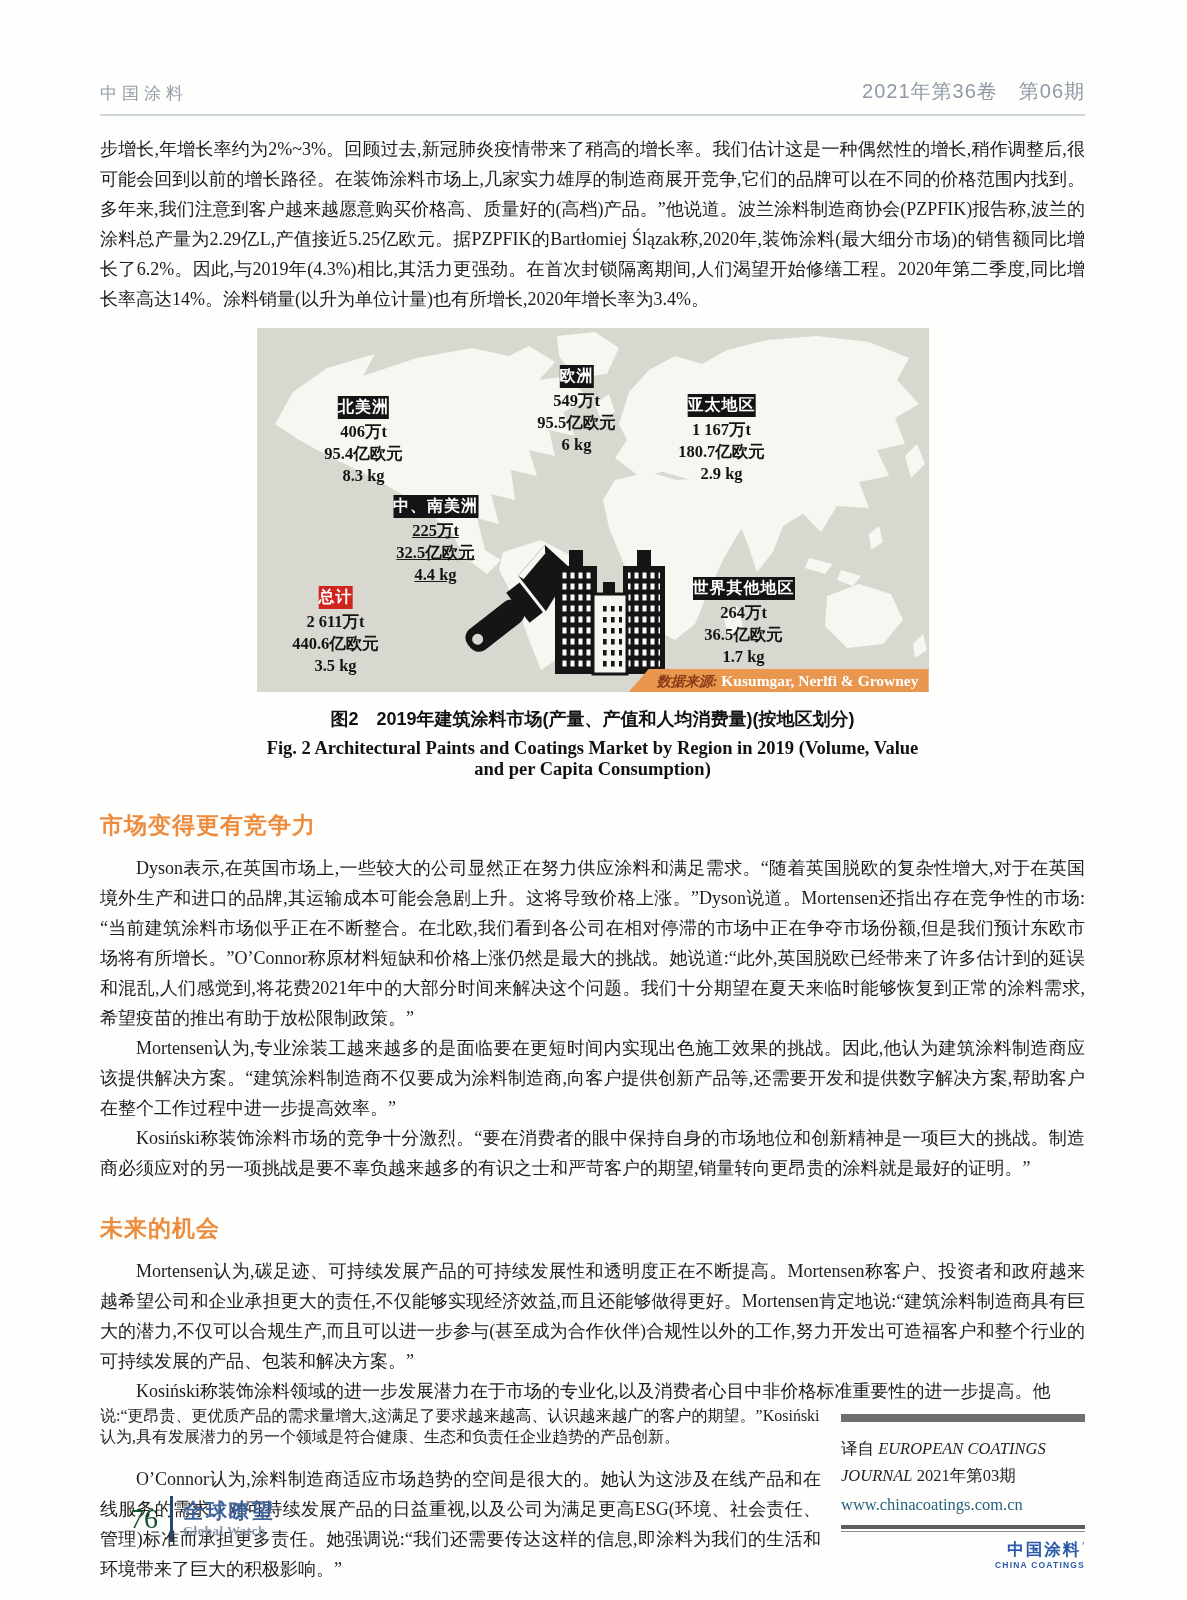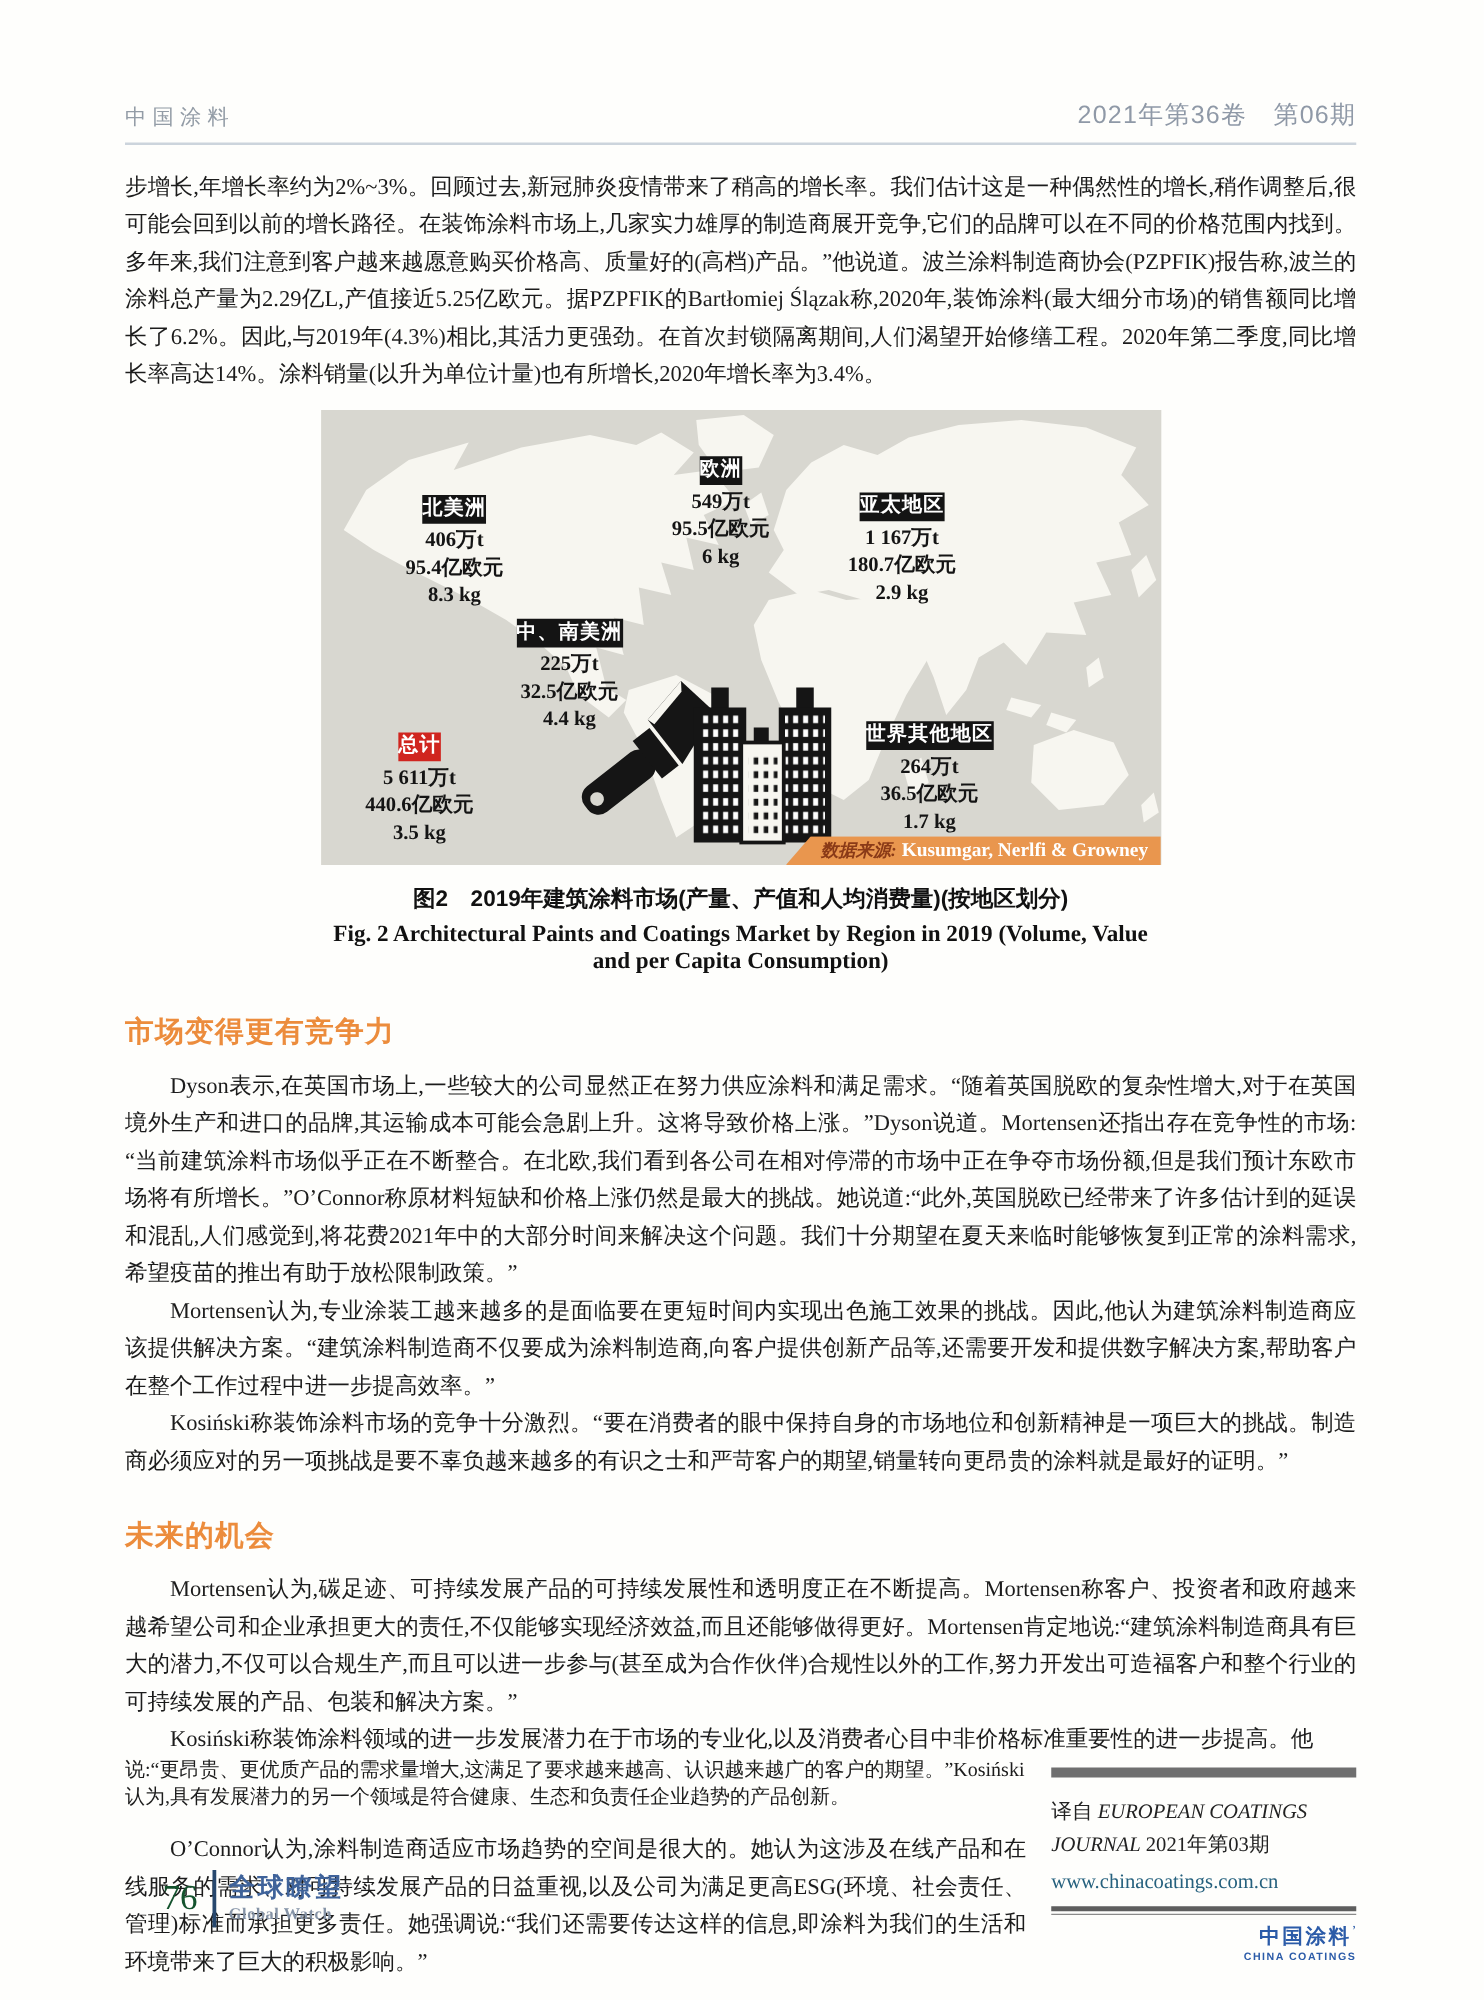--- a/index.html
+++ b/index.html
@@ -168,32 +168,32 @@
         </div>
       </div>
       <div class="region" style="left:465px; top:66px;">
         <span class="chip">亚太地区</span>
         <div class="stats">
           <div>1 167万t</div>
           <div>180.7亿欧元</div>
           <div>2.9 kg</div>
         </div>
       </div>
-      <div class="region" style="left:199px; top:167px;">
+      <div class="region" style="left:179px; top:167px;text-decoration:underline;">
         <span class="chip">中、南美洲</span>
         <div class="stats">
           <div>225万t</div>
           <div>32.5亿欧元</div>
           <div>4.4 kg</div>
         </div>
       </div>
       <div class="region total" style="left:79px; top:258px;">
         <span class="chip">总计</span>
         <div class="stats">
-          <div>5 611万t</div>
+          <div>2 611万t</div>
           <div>440.6亿欧元</div>
           <div>3.5 kg</div>
         </div>
       </div>
       <div class="region" style="left:487px; top:249px;">
         <span class="chip">世界其他地区</span>
         <div class="stats">
           <div>264万t</div>
           <div>36.5亿欧元</div>
           <div>1.7 kg</div>

